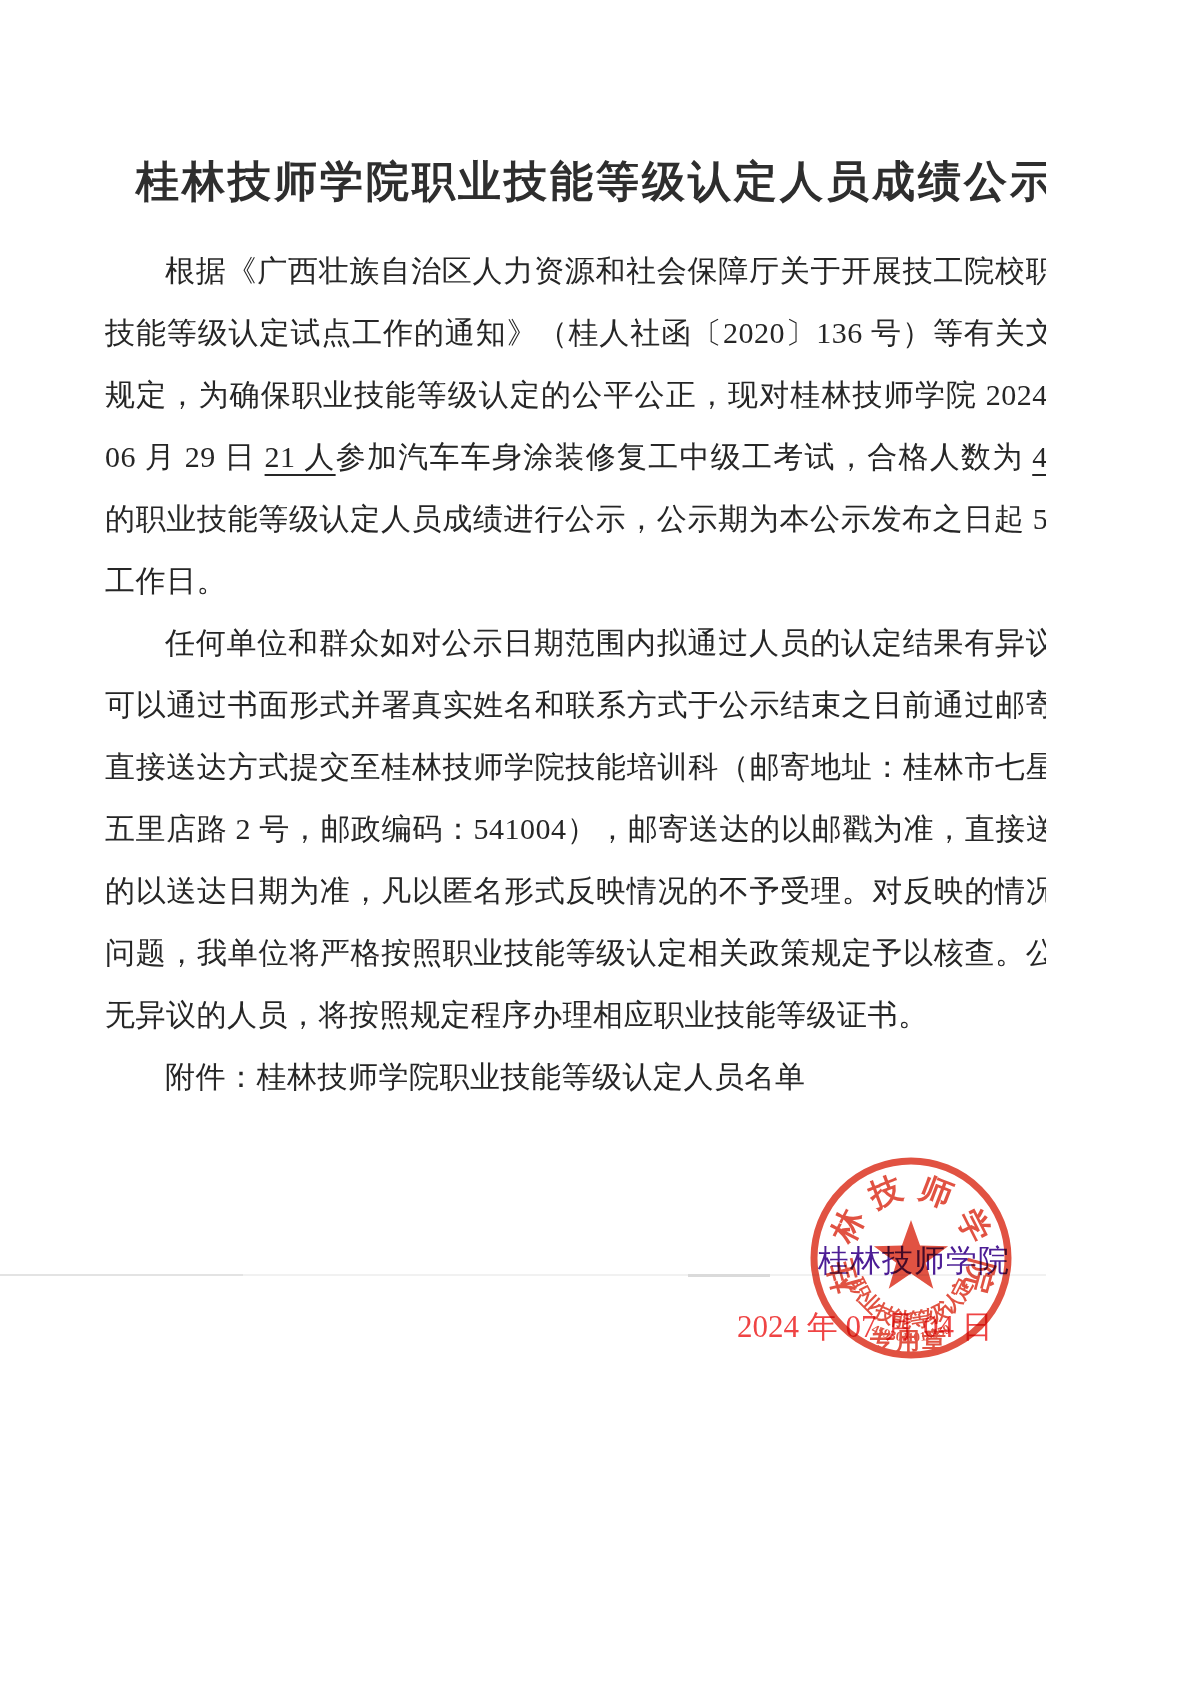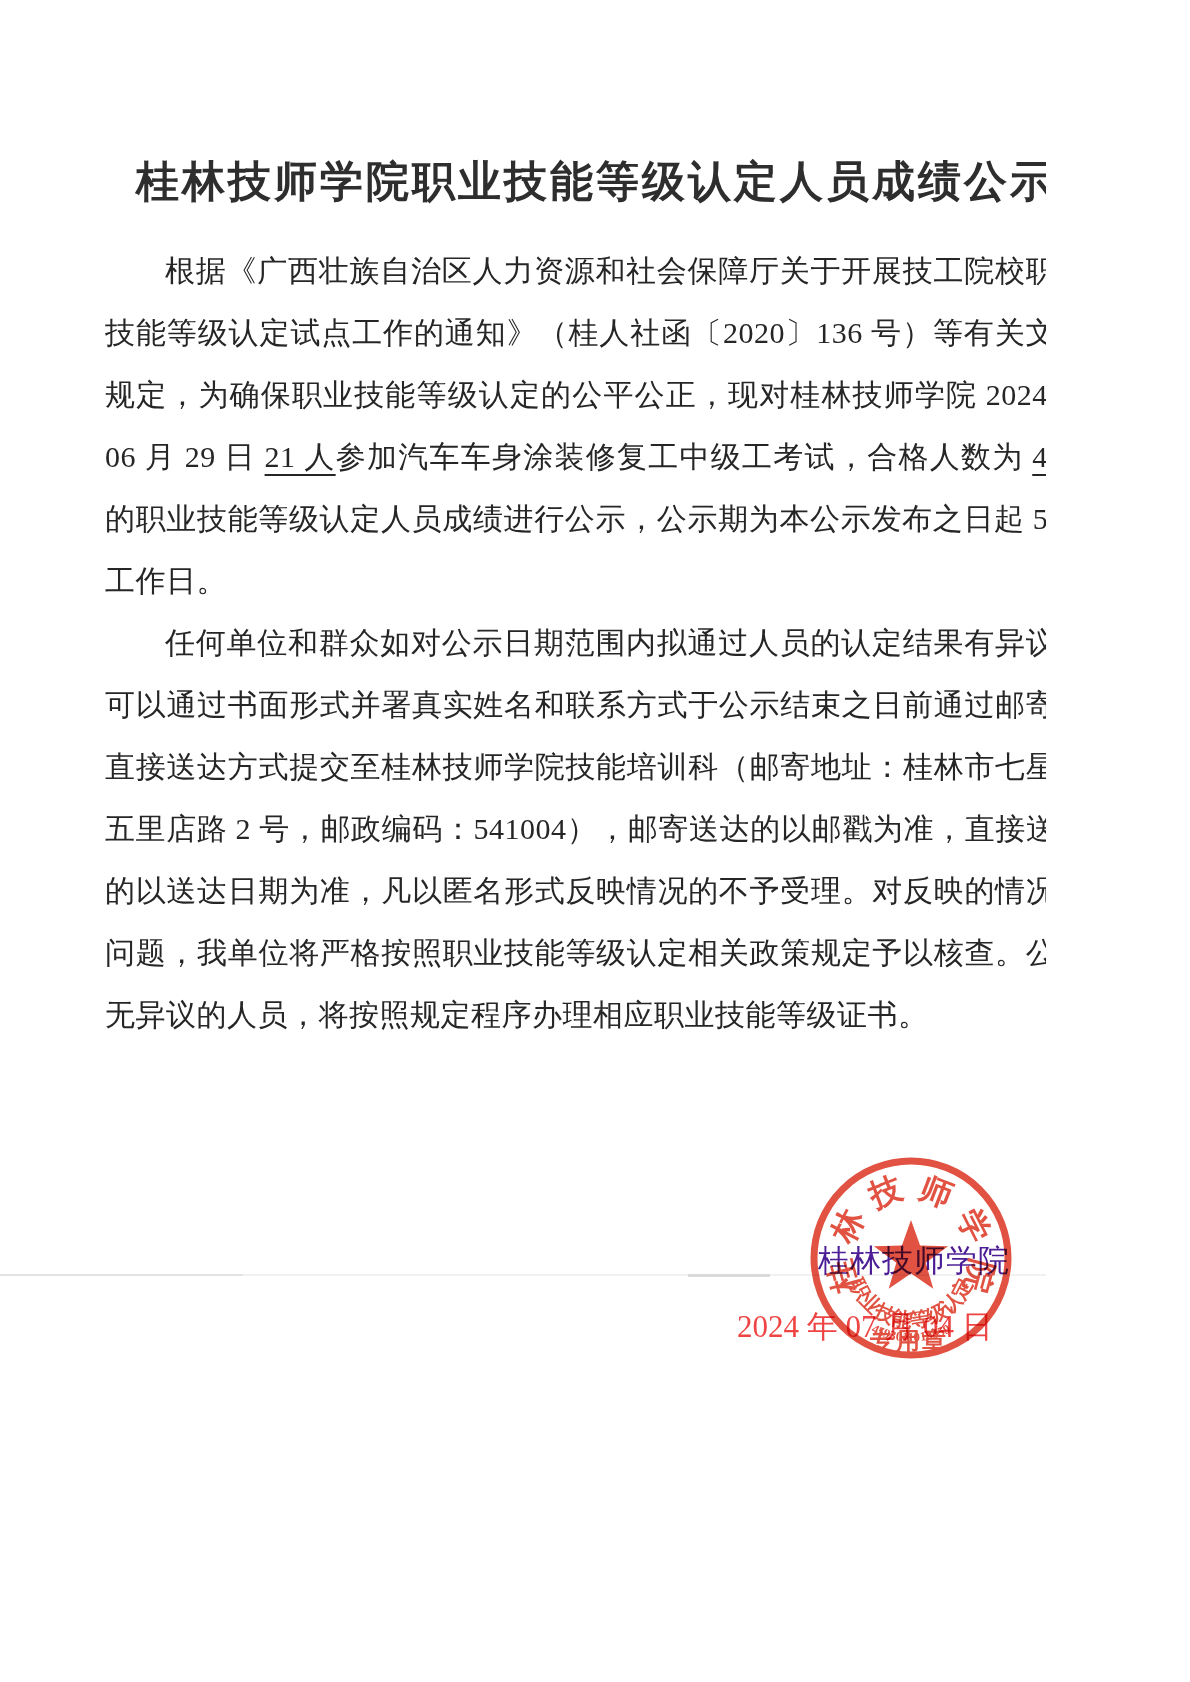--- a/index.html
+++ b/index.html
@@ -89,20 +89,21 @@
 
   <div class="content">
     <h1 class="doc-title">桂林技师学院职业技能等级认定人员成绩公示</h1>
 
     <div class="body-block">
       <p class="para"><span>根据《广西壮族自治区人力资源和社会保障厅关于开展技工院校职业技能等级认定试点工作的通知》（桂人社函〔2020〕136 号）等有关文件规定，为确保职业技能等级认定的公平公正，现对桂林技师学院 2024 年 06 月 29 日 </span><span class="u">21 人</span><span>参加汽车车身涂装修复工中级工考试，合格人数为 </span><span class="u">4 人</span><span>的职业技能等级认定人员成绩进行公示，公示期为本公示发布之日起 5 个工作日。</span></p>
 
       <p class="para">任何单位和群众如对公示日期范围内拟通过人员的认定结果有异议，可以通过书面形式并署真实姓名和联系方式于公示结束之日前通过邮寄或直接送达方式提交至桂林技师学院技能培训科（邮寄地址：桂林市七星区五里店路 2 号，邮政编码：541004），邮寄送达的以邮戳为准，直接送达的以送达日期为准，凡以匿名形式反映情况的不予受理。对反映的情况或问题，我单位将严格按照职业技能等级认定相关政策规定予以核查。公示无异议的人员，将按照规定程序办理相应职业技能等级证书。</p>
 
 
+      <p class="para">附件：桂林技师学院职业技能等级认定人员名单</p>
     </div>
   </div>
 
   <div class="artifact-line"></div>
   <div class="artifact-line-dark-a"></div>
   <div class="artifact-line-dark-b"></div>
 
   <div class="sig-org">桂林技师学院</div>
   <div class="sig-date">2024 年 07 月 04 日</div>
 

